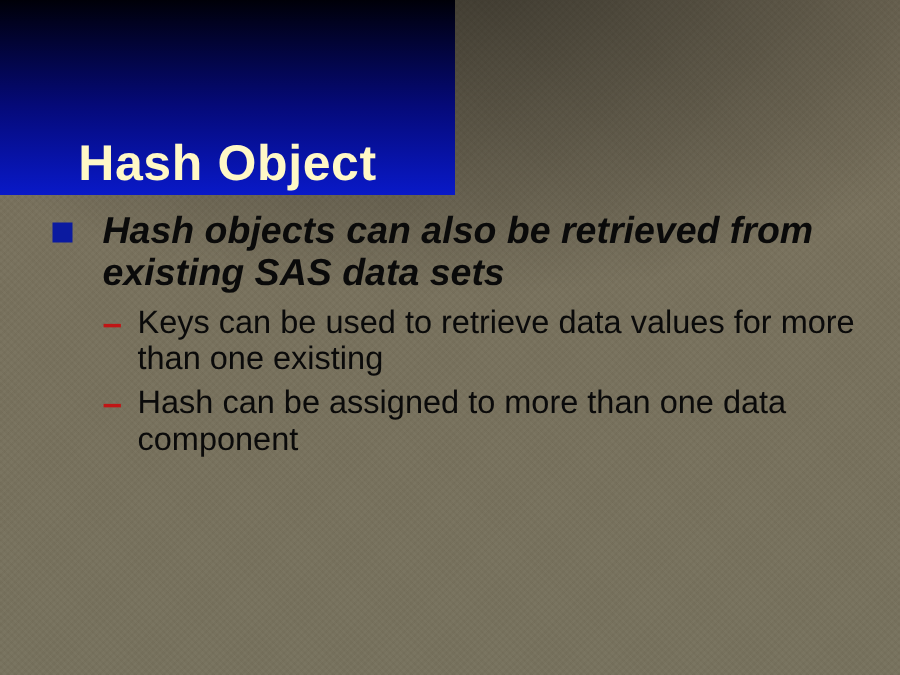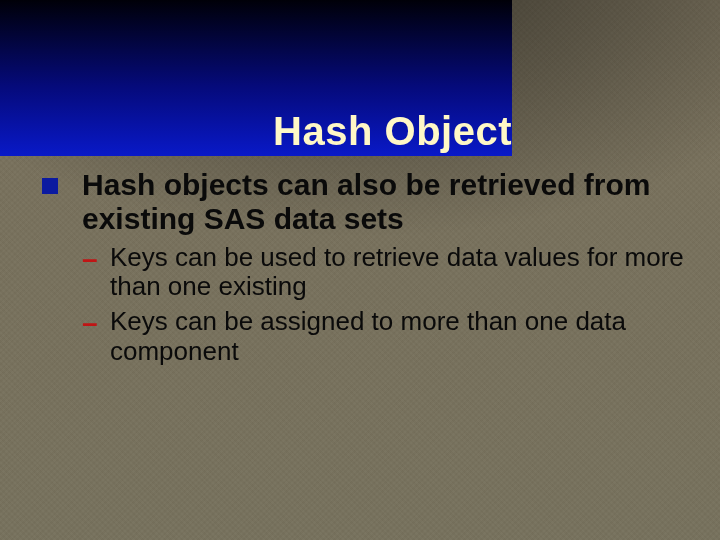--- a/index.html
+++ b/index.html
@@ -22,25 +22,25 @@
         rgba(60,50,30,0.05) 0px, rgba(60,50,30,0.05) 2px,
         rgba(0,0,0,0) 2px, rgba(0,0,0,0) 4px),
       repeating-linear-gradient(-45deg,
         rgba(60,50,30,0.05) 0px, rgba(60,50,30,0.05) 2px,
         rgba(0,0,0,0) 2px, rgba(0,0,0,0) 4px),
       linear-gradient(#7c7460, #7a7561);
   }
   .title-box {
     position: absolute;
     left: 0; top: 0;
-    width: 512px; height: 156px;
+    width: 364px; height: 156px;
     background: linear-gradient(180deg, #000008 0%, #050a7a 55%, #0919c8 100%);
     display: flex;
     align-items: flex-end;
-    justify-content: flex-end;
+    justify-content: center;
     padding-bottom: 4px;
   }
   .title-text {
     color: #fff8c6;
     font-size: 40px;
     font-weight: bold;
     text-align: center;
     line-height: 1.05;
     letter-spacing: 0.5px;
   }
@@ -51,20 +51,21 @@
     right: 28px;
   }
   .l1 {
     position: relative;
     padding-left: 40px;
     color: #0a0a0a;
     font-weight: bold;
     font-size: 30px;
     line-height: 1.12;
     margin-bottom: 8px;
+    font-style: italic;
   }
   .l1 .bullet {
     position: absolute;
     left: 0; top: 10px;
     width: 16px; height: 16px;
     background: #0b1aa0;
   }
   .l2 {
     position: relative;
     margin-left: 40px;
@@ -95,16 +96,16 @@
     <div class="l1">
       <span class="bullet"></span>
       <span>Hash objects can also be retrieved from existing SAS data sets</span>
     </div>
     <div class="l2">
       <span class="dash">–</span>
       <span>Keys can be used to retrieve data values for more than one existing</span>
     </div>
     <div class="l2">
       <span class="dash">–</span>
-      <span>Keys can be assigned to more than one data component</span>
+      <span>Hash can be assigned to more than one data component</span>
     </div>
   </div>
 </div>
 
 </body></html>

